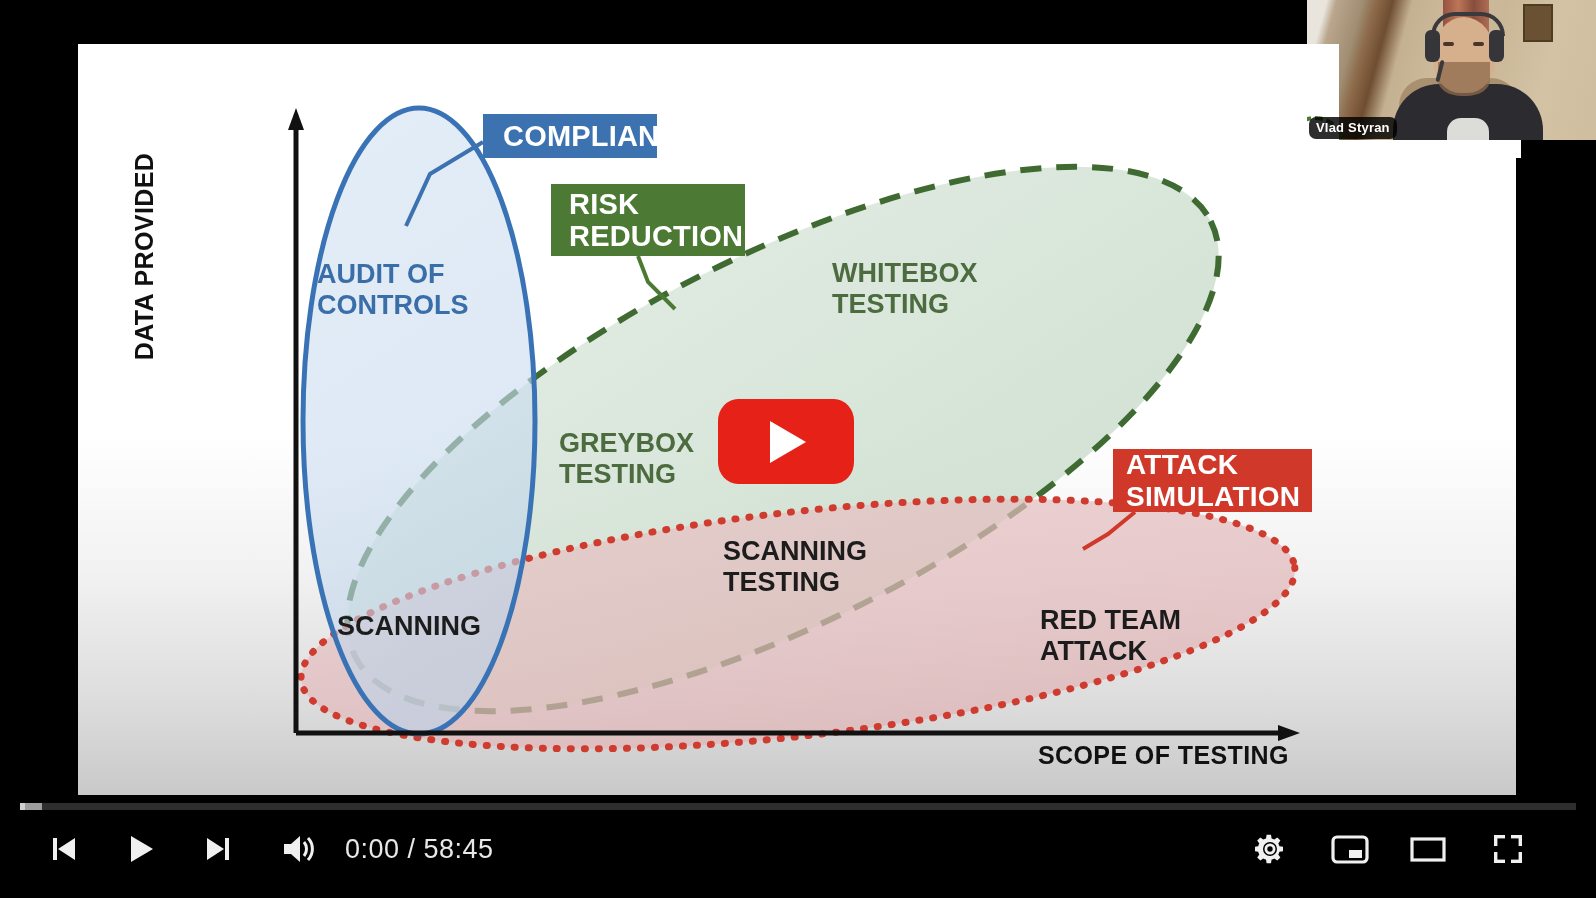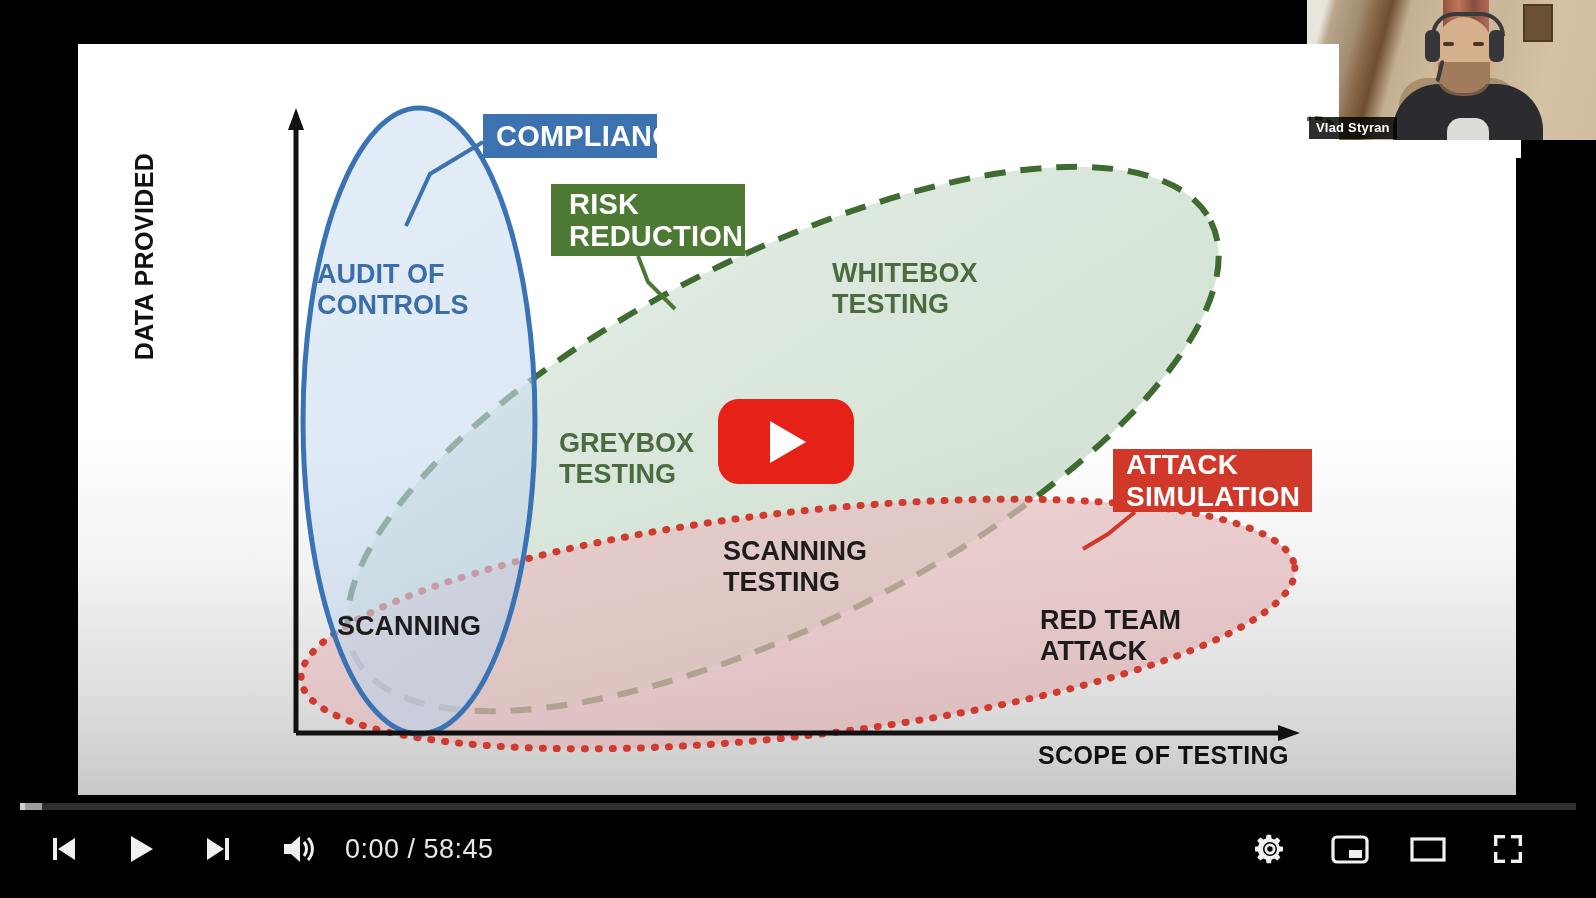--- a/index.html
+++ b/index.html
@@ -52,21 +52,21 @@
     display: flex;
     align-items: center;
   }
   .callout-compliance {
     left: 405px;
     top: 70px;
     width: 174px;
     height: 44px;
     background: #3c72b0;
     font-size: 29px;
-    padding-left: 13px;
+    padding-left: 20px;
   }
   .callout-risk {
     left: 473px;
     top: 140px;
     width: 194px;
     height: 72px;
     background: #4c7a34;
     font-size: 29px;
     padding-left: 18px;
   }
@@ -234,20 +234,21 @@
   #webcam .namebar {
     position: absolute;
     left: 2px;
     bottom: 19px;
     background: rgba(0,0,0,.82);
     color: #fff;
     font-size: 13px;
     font-weight: bold;
     padding: 3px 7px 4px 7px;
     letter-spacing: .2px;
+    border-radius: 7px;
   }
   #webcam .white-strip {
     position: absolute;
     left: 0; bottom: 0;
     width: 214px; height: 18px;
     background: #ffffff;
   }
   #webcam .black-strip {
     position: absolute;
     right: 0; bottom: 0;

